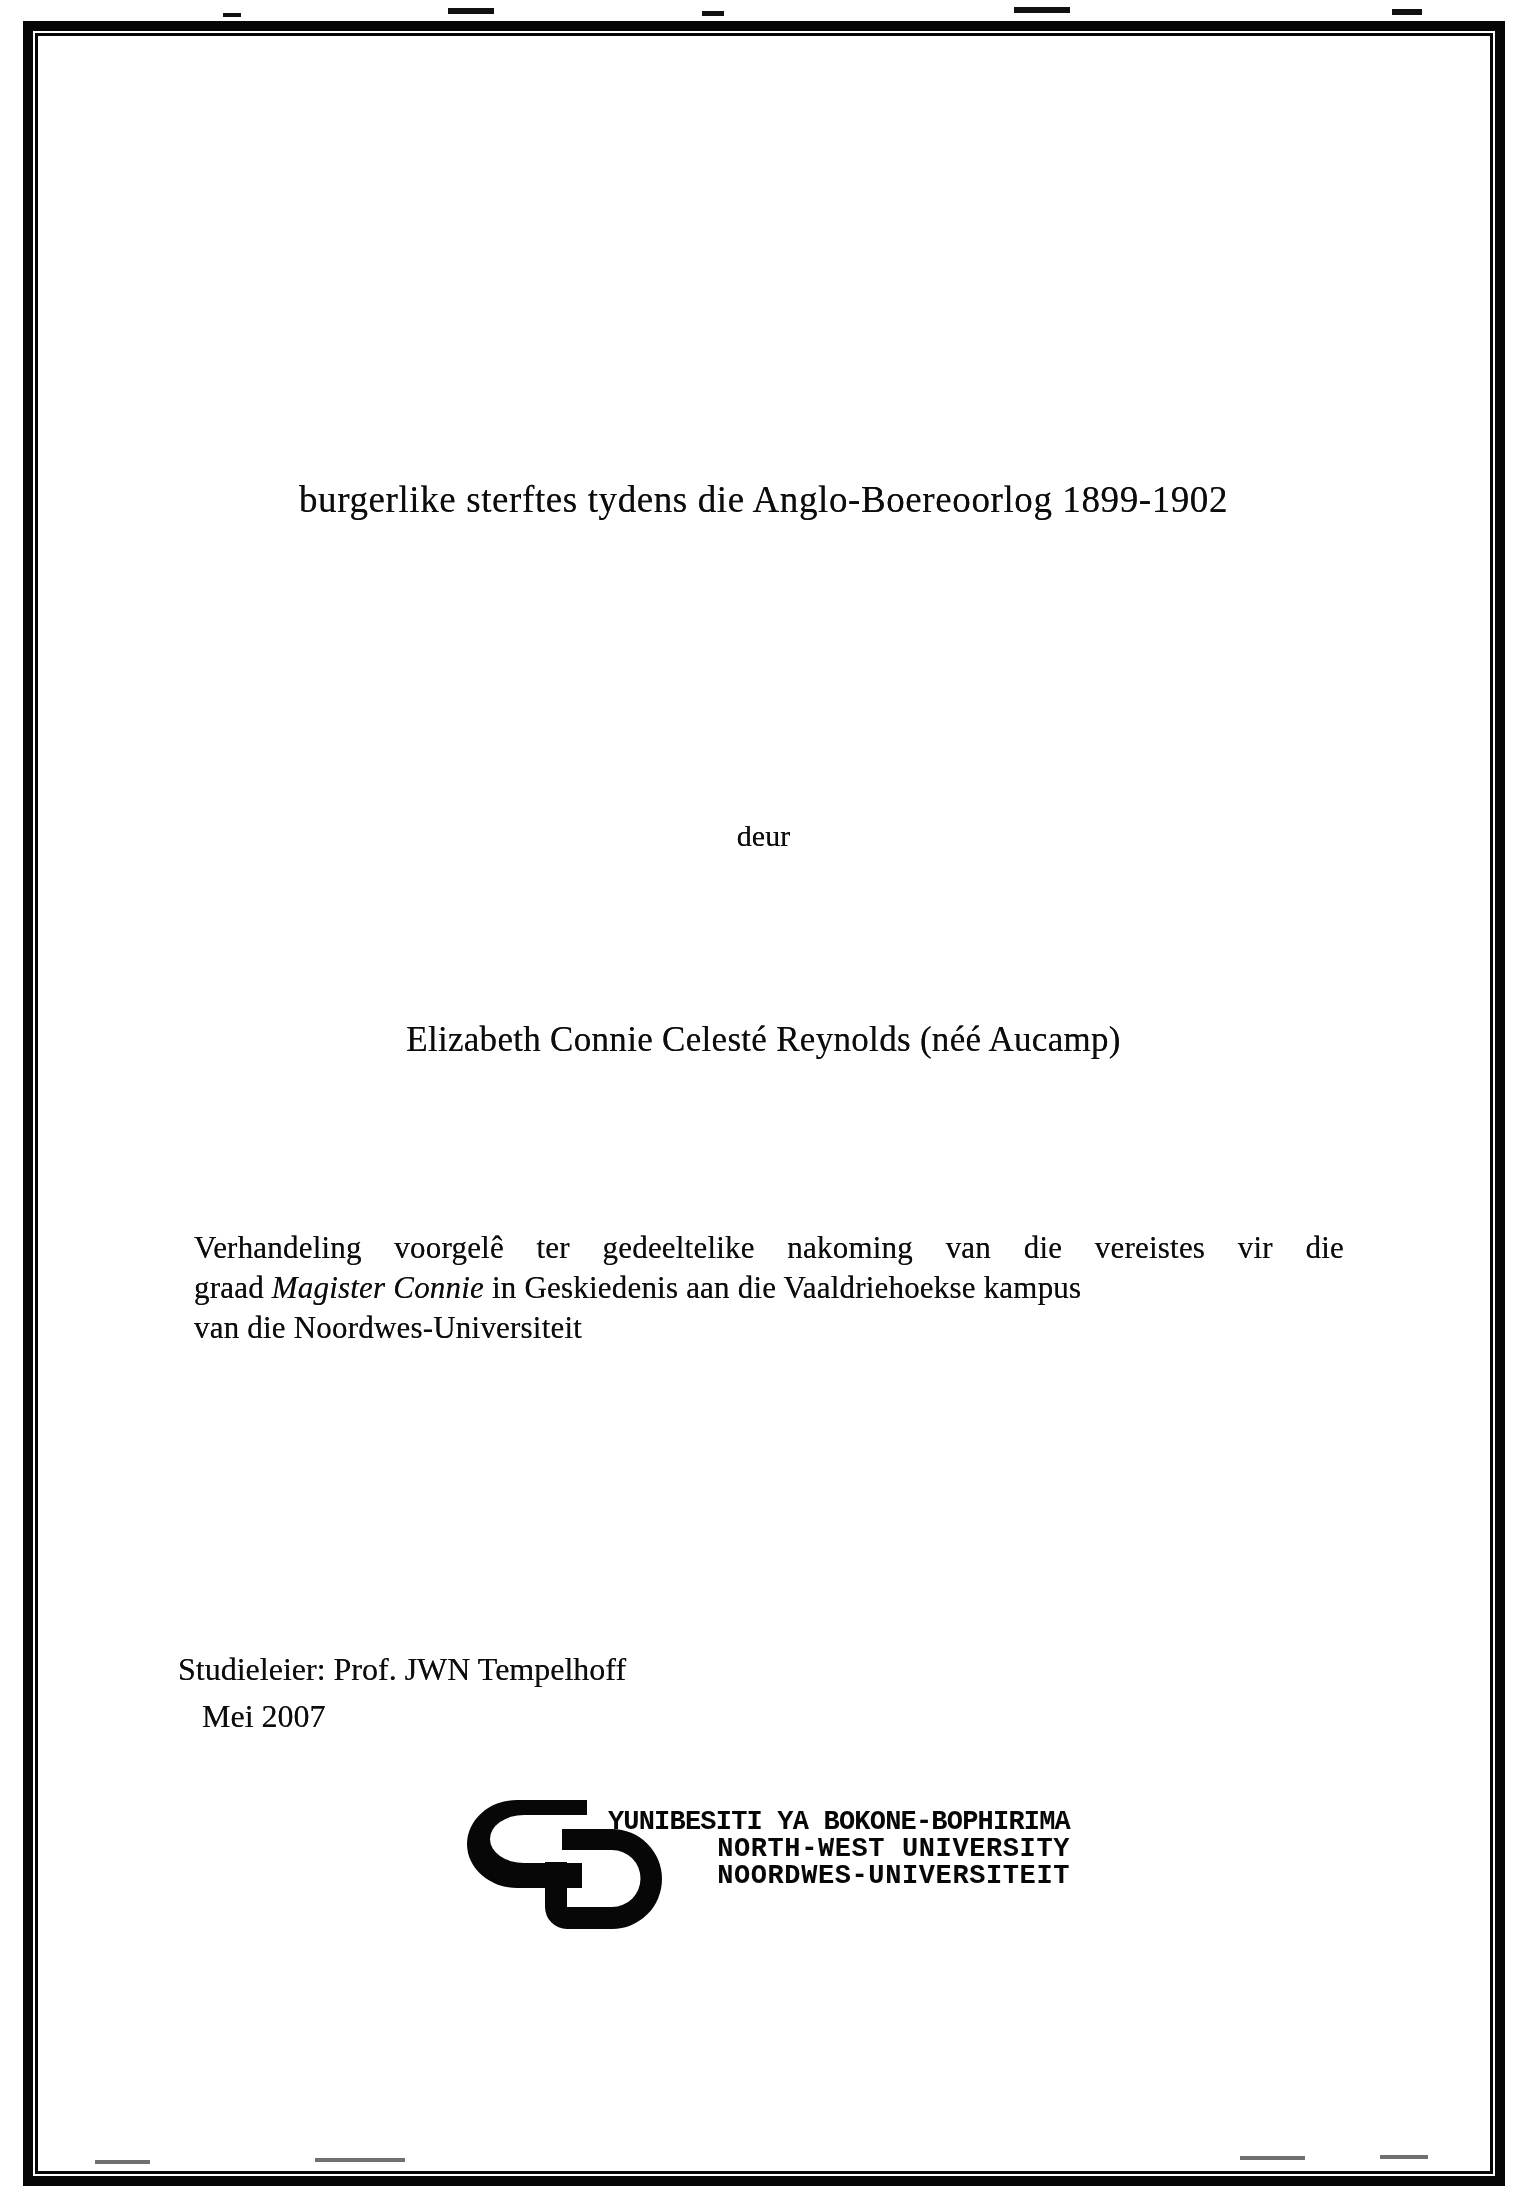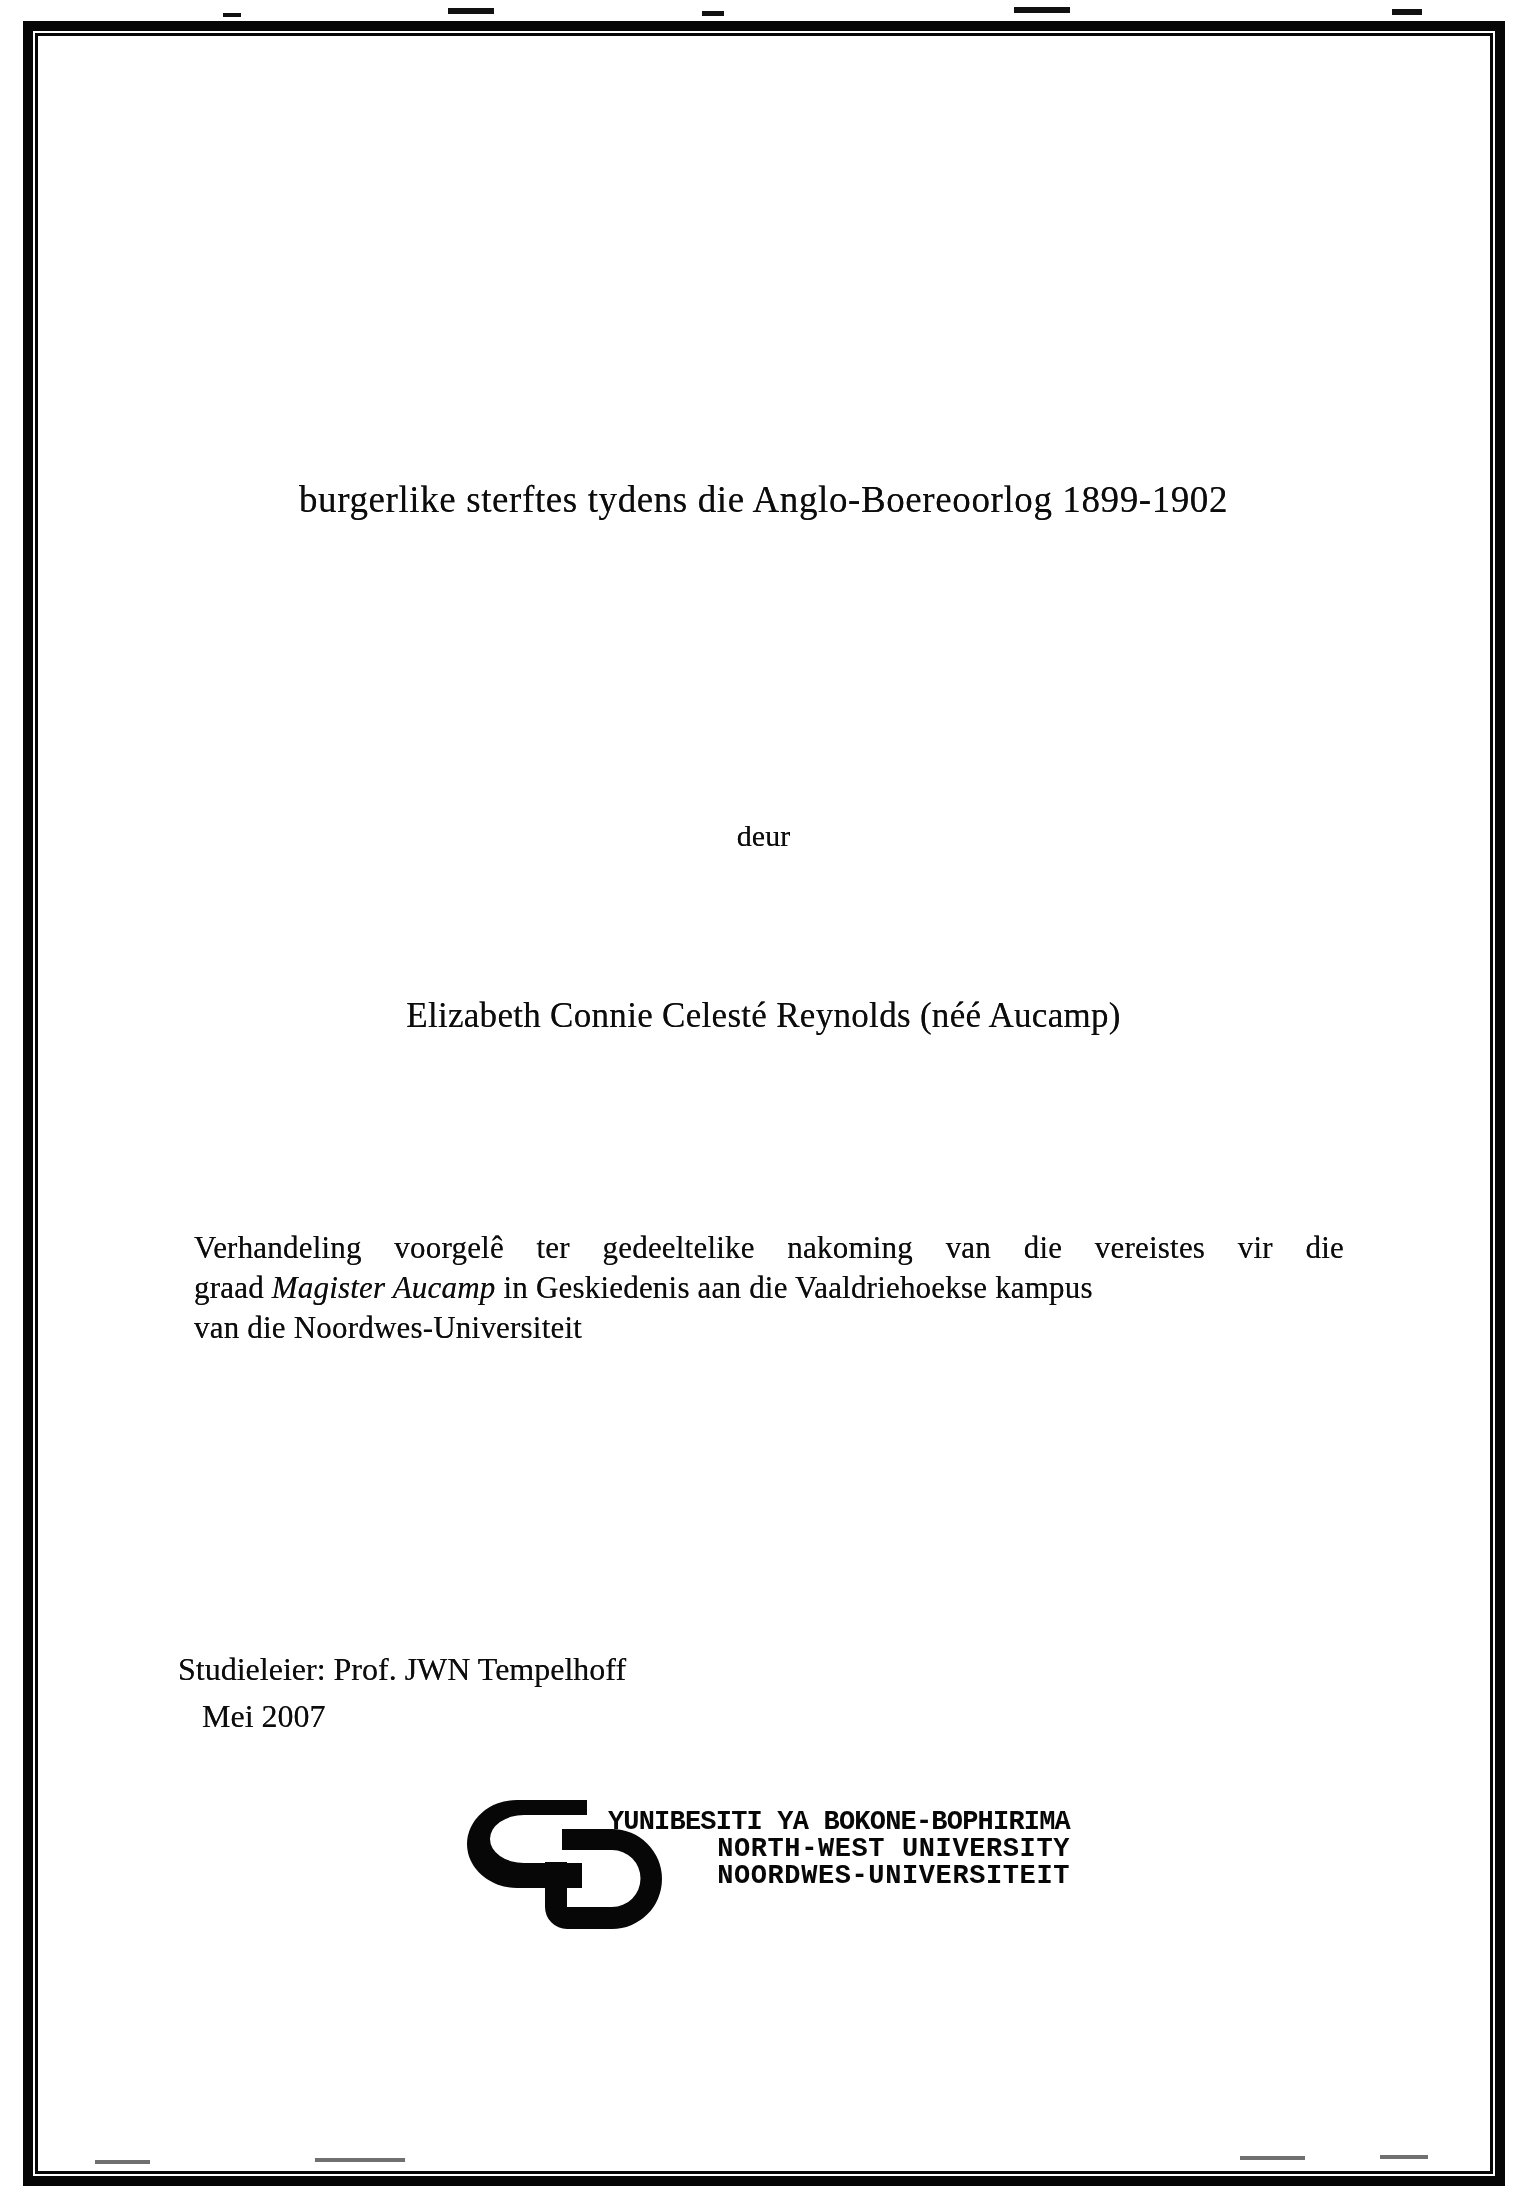--- a/index.html
+++ b/index.html
@@ -127,25 +127,25 @@
   <div class="artifact faint" style="left:1240px; top:2156px; width:65px;"></div>
   <div class="artifact faint" style="left:1380px; top:2155px; width:48px;"></div>
 
   <div class="frame-outer">
     <div class="frame-inner"></div>
   </div>
 
   <div class="abs centered serif-text title-line" style="top:478px;">burgerlike sterftes tydens die Anglo-Boereoorlog 1899-1902</div>
 
   <div class="abs centered serif-text byline-label" style="top:818px;">deur</div>
-  <div class="abs centered serif-text author-line" style="top:995px;">Elizabeth Connie Celesté Reynolds (néé Aucamp)</div>
+  <div class="abs centered serif-text author-line" style="top:1019px;">Elizabeth Connie Celesté Reynolds (néé Aucamp)</div>
 
   <div class="abs statement" style="top:1228px;">
     <div class="line-justified">Verhandeling voorgelê ter gedeeltelike nakoming van die vereistes vir die</div>
-    <div><span>graad </span><span class="italic">Magister Aucamp</span><span> in Geskiedenis aan die Vaaldriehoekse kampus</span></div>
+    <div><span>graad </span><span class="italic">Magister Connie</span><span> in Geskiedenis aan die Vaaldriehoekse kampus</span></div>
     <div>van die Noordwes-Universiteit</div>
   </div>
 
   <div class="abs serif-text meta-line" style="top:1650px;">Studieleier: Prof. JWN Tempelhoff</div>
   <div class="abs serif-text meta-line" style="top:1697px;margin-left:24px;">Mei 2007</div>
 
   <div class="logo">
     <svg class="logo-mark" width="205" height="135" viewBox="0 0 205 135" aria-hidden="true">
 
       <path d="M125,3 H55 A50,44 0 0 0 55,91 H120 V66 H62 A34,24 0 0 1 62,18 H125 Z" fill="#070707"></path>

